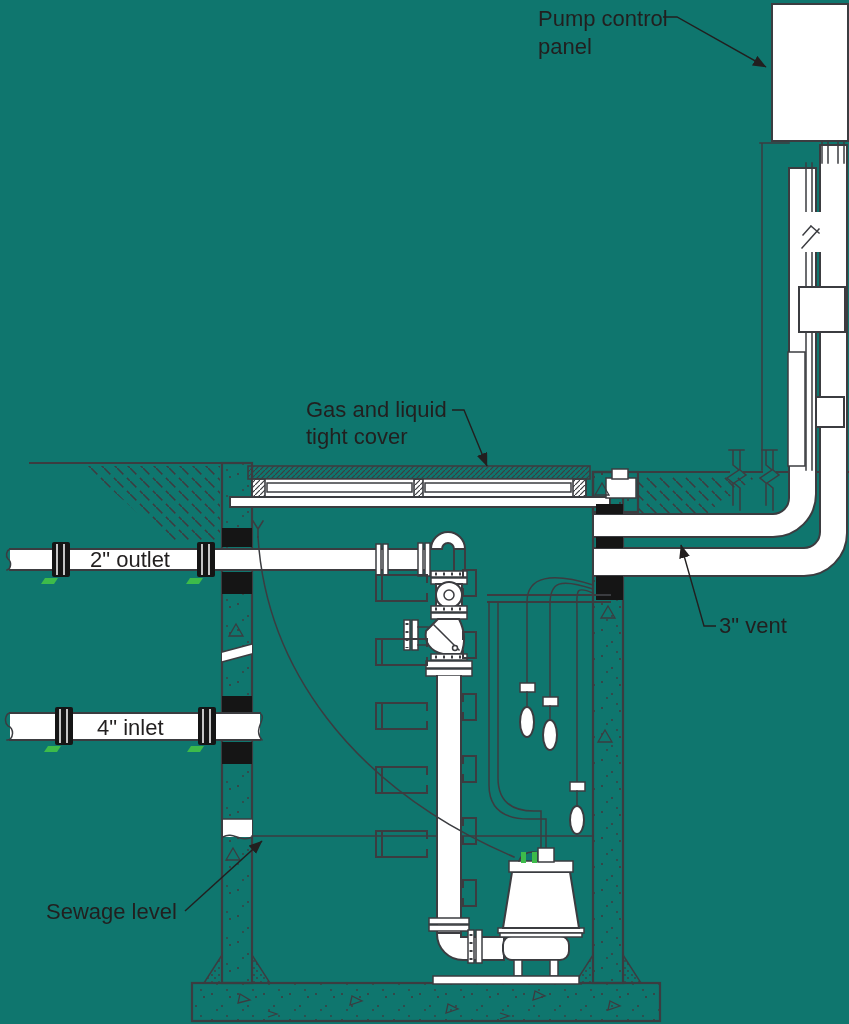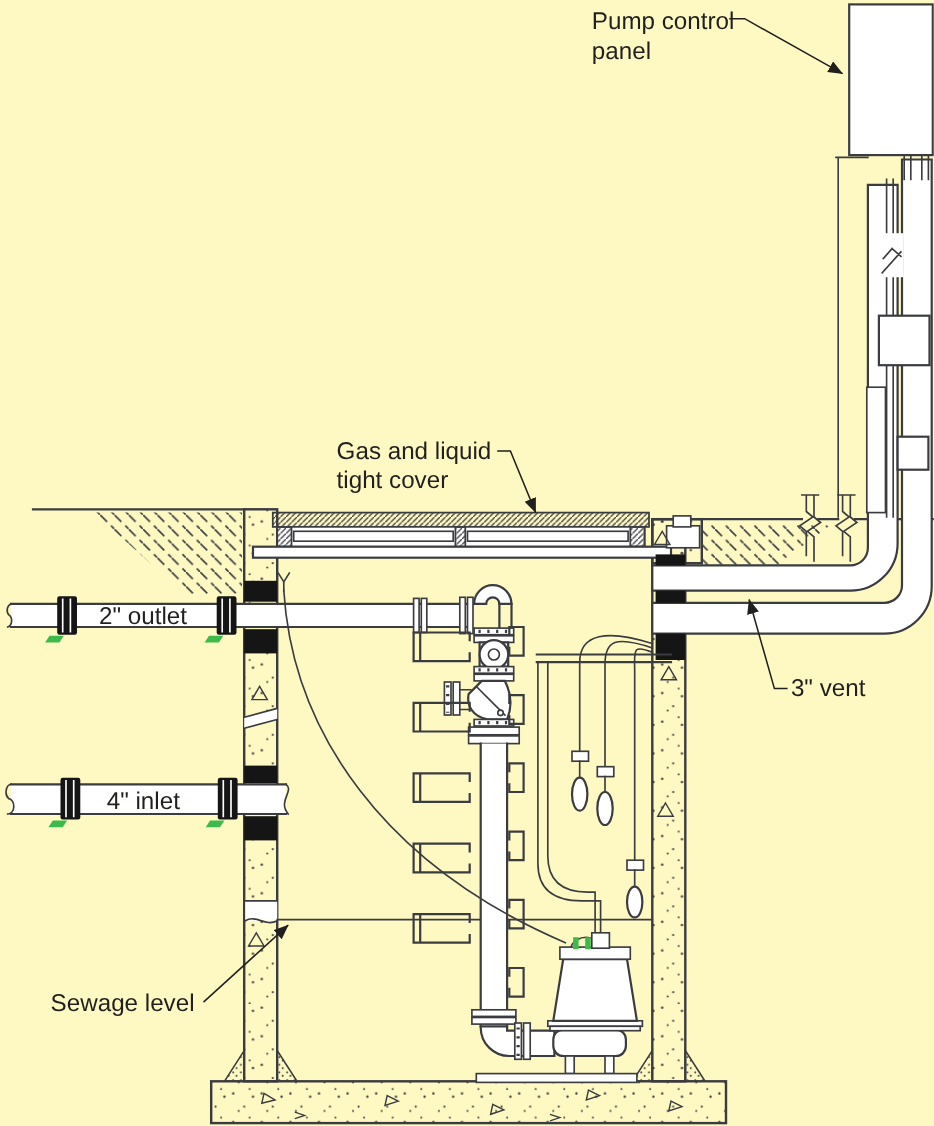--- a/index.html
+++ b/index.html
@@ -1,16 +1,16 @@
 <!DOCTYPE html>
 <html><head>
 <meta charset="utf-8">
 <style>
   html,body{margin:0;padding:0;background:#ffffff;}
-  #stage{position:relative;width:849px;height:1024px;background:#fef9c3;overflow:hidden;}
+  #stage{position:relative;width:849px;height:1024px;background:#0f766e;overflow:hidden;}
   svg{display:block;}
   .ln{stroke:#3b3c40;fill:none;stroke-width:2;stroke-linecap:square;}
   .ln15{stroke:#3b3c40;fill:none;stroke-width:1.5;stroke-linecap:square;}
   .ln12{stroke:#3b3c40;fill:none;stroke-width:1.2;}
   .w{fill:#ffffff;stroke:#3b3c40;stroke-width:2;}
   .w15{fill:#ffffff;stroke:#3b3c40;stroke-width:1.5;}
   .blk{fill:#151515;stroke:none;}
   .spk{fill:url(#speck);stroke:#3b3c40;stroke-width:2.2;}
   .stip{fill:url(#stip);stroke:#3b3c40;stroke-width:1.4;}
   .hat{fill:url(#hatch);stroke:#3b3c40;stroke-width:1.6;}

